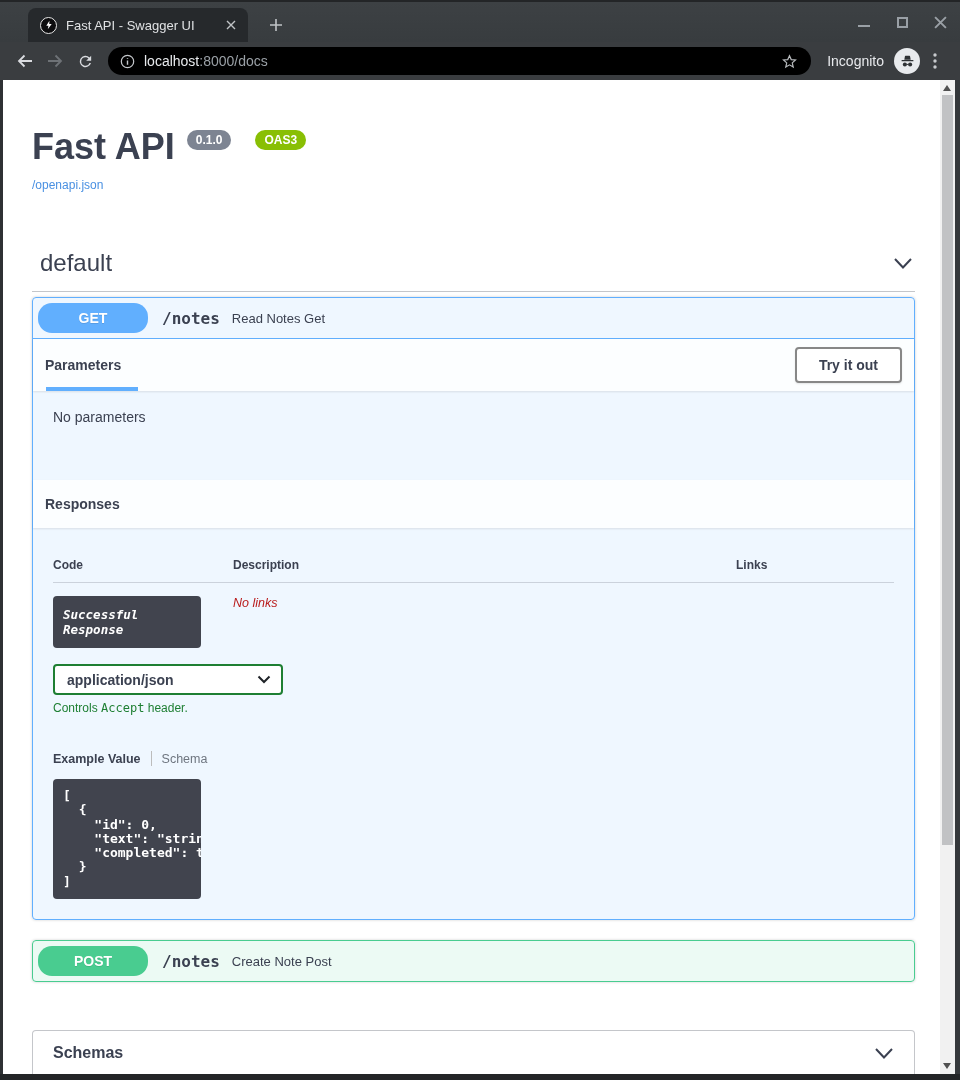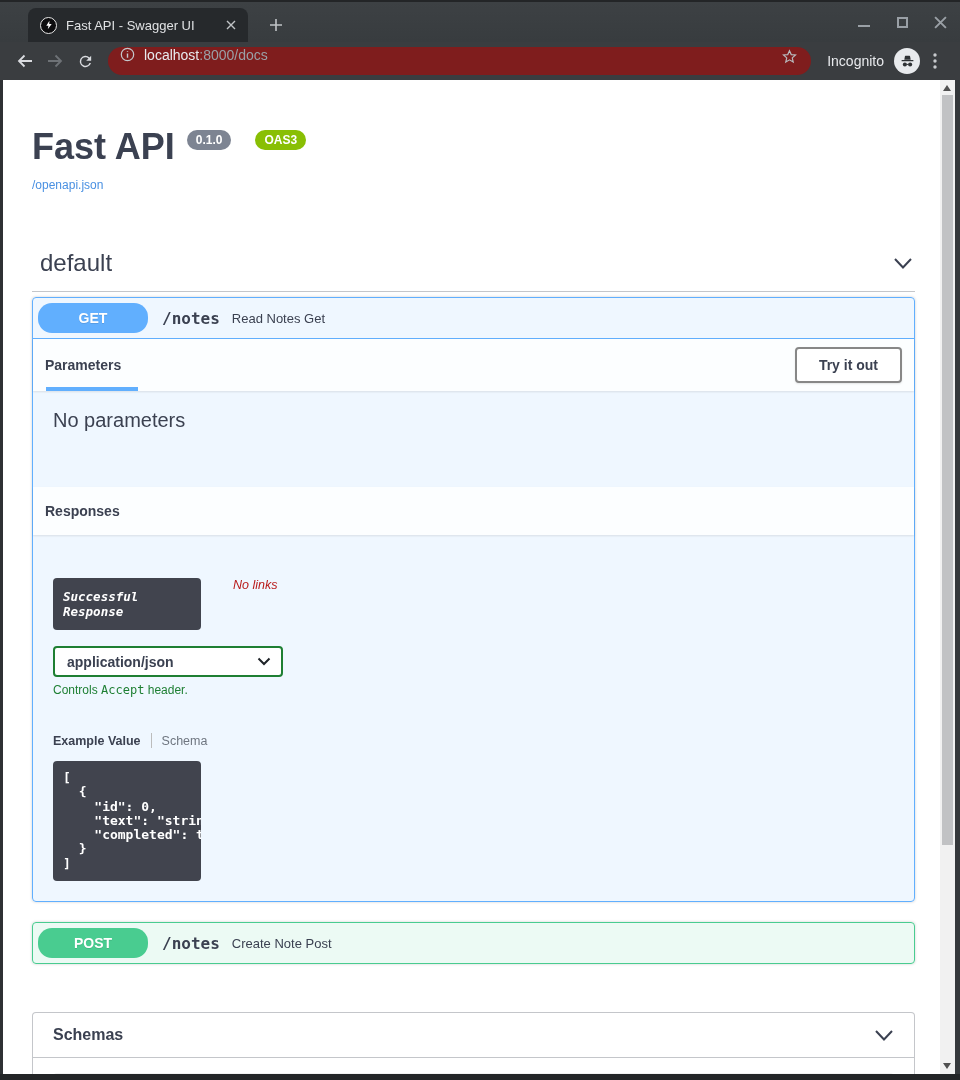--- a/index.html
+++ b/index.html
@@ -14,21 +14,21 @@
   .tab-close { width:18px; height:18px; display:flex; align-items:center; justify-content:center; border-radius:50%; cursor:pointer; }
   .newtab { width:28px; height:28px; margin:0 0 3px 14px; display:flex; align-items:center; justify-content:center; border-radius:50%; cursor:pointer; }
   .win-controls { position:absolute; right:12px; top:0; height:100%; display:flex; align-items:center; gap:22px; }
   .win-btn { width:16px; height:16px; display:flex; align-items:center; justify-content:center; cursor:pointer; }
   .min-glyph { width:12px; height:2px; background:#9aa0a6; margin-top:8px; }
   .max-glyph { width:11px; height:11px; border:2px solid #9aa0a6; }
 
   
   .toolbar { height:38px; background:#3a3d40; display:flex; align-items:center; padding:0 10px; flex:0 0 auto; }
   .nav-btn { width:30px; height:30px; display:flex; align-items:center; justify-content:center; border-radius:50%; cursor:pointer; flex:0 0 auto; }
-  .urlbar { flex:1; height:28px; background:#7f1d1d; border-radius:14px; margin:0 8px; display:flex; align-items:flex-start; padding:0 12px; min-width:0; }
+  .urlbar { flex:1; height:28px; background:#000000; border-radius:14px; margin:0 8px; display:flex; align-items:center; padding:0 12px; min-width:0; }
   .url-text { font-size:14px; margin-left:9px; white-space:nowrap; overflow:hidden; flex:1; }
   .url-host { color:#e8eaed; }
   .url-rest { color:#9aa0a6; }
   .incognito-label { color:#e8eaed; font-size:14px; margin:0 10px 0 8px; }
   .incognito-badge { width:26px; height:26px; border-radius:50%; background:#e8eaed; display:flex; align-items:center; justify-content:center; flex:0 0 auto; }
 
   
   .chrome-body { flex:1; display:flex; min-height:0; }
   .frame-left { width:3px; background:#2e3134; flex:0 0 auto; }
   .frame-right { width:5px; background:#35383b; flex:0 0 auto; }
@@ -62,21 +62,21 @@
   .method-btn { width:110px; text-align:center; padding:7px 0; border-radius:14px; color:#fff; font-weight:700; font-size:14px; text-shadow:0 1px 0 rgba(0,0,0,.1); cursor:pointer; }
   .get .method-btn { background:#61affe; }
   .post .method-btn { background:#49cc90; }
   .op-path { font-family:"DejaVu Sans Mono", monospace; font-size:16px; font-weight:600; color:#3b4151; margin:0 12px 0 14px; }
   .op-summary-text { font-size:13px; color:#3b4151; }
 
   .section-header { position:relative; display:flex; align-items:center; justify-content:space-between; background:rgba(255,255,255,.8); padding:8px 12px; min-height:48px; box-shadow:0 1px 2px rgba(0,0,0,.1); }
   .section-title { font-size:14px; font-weight:700; color:#3b4151; }
   .param-underline { position:absolute; left:13px; bottom:0; width:92px; height:4px; background:#61affe; }
   .try-btn { background:#fff; border:2px solid #878787; border-radius:4px; padding:8px 22px; font-size:14px; font-weight:700; color:#3b4151; cursor:pointer; box-shadow:0 1px 2px rgba(0,0,0,.1); font-family:"Liberation Sans",sans-serif; }
-  .params-body { padding:18px 20px 55px; font-size:20px; color:#3b4151; }
+  .params-body { padding:18px 20px 55px; font-size:14px; color:#3b4151; }
 
   .responses-inner { padding:30px 20px 20px; }
   .resp-grid { display:grid; grid-template-columns:180px 1fr 158px; }
   .resp-head { font-size:12px; font-weight:700; color:#3b4151; padding-bottom:10px; border-bottom:1px solid rgba(59,65,81,.2); }
   .resp-row-cell { padding-top:13px; }
   .resp-code { font-size:14px; color:#3b4151; }
   .resp-links { font-size:12.5px; font-style:italic; color:#b91c1c; }
   .desc-box { background:#41444e; color:#fff; font-family:"DejaVu Sans Mono", monospace; font-style:italic; font-weight:700; font-size:12.5px; padding:11px 10px; border-radius:4px; margin-right:32px; }
   .media-select { margin-top:16px; width:230px; height:31px; background:#fff; border:2px solid #1e7f33; border-radius:4px; display:flex; align-items:center; justify-content:space-between; padding:0 10px 0 12px; cursor:pointer; }
   .media-select-value { font-size:14px; font-weight:700; color:#3b4151; }
@@ -217,20 +217,25 @@
           </div>
 
           <div class="params-body">No parameters</div>
 
           <div class="section-header">
             <span class="section-title">Responses</span>
           </div>
 
           <div class="responses-inner">
             <div class="resp-grid">
+              <div class="resp-head">Code</div>
+              <div class="resp-head">Description</div>
+              <div class="resp-head">Links</div>
+            </div>
+            <div class="resp-grid">
               <div class="resp-row-cell">
                 <div class="desc-box">Successful Response</div>
 
                 <div class="media-select">
                   <span class="media-select-value">application/json</span>
                   <svg width="14" height="9" viewBox="0 0 14 9">
                       <path d="M1.5 1.5 L7 7 L12.5 1.5" stroke="#1f2328" stroke-width="2" fill="none"></path>
                     </svg>
                 </div>
                 <div class="controls-accept"><span>Controls </span><span class="code">Accept</span><span> header.</span></div>

